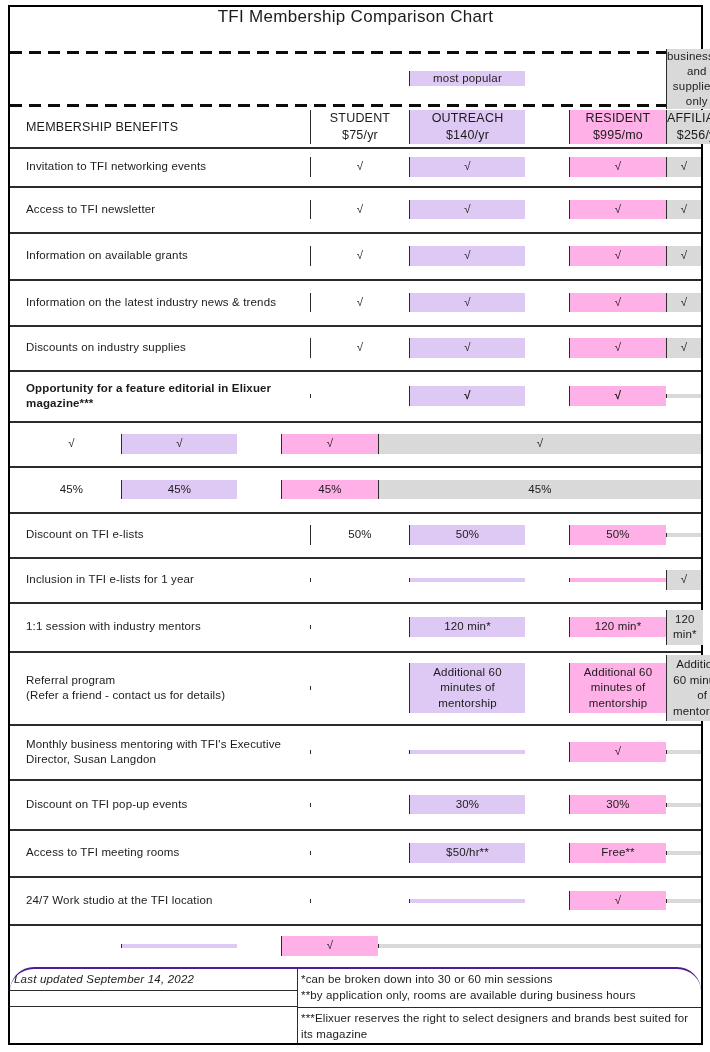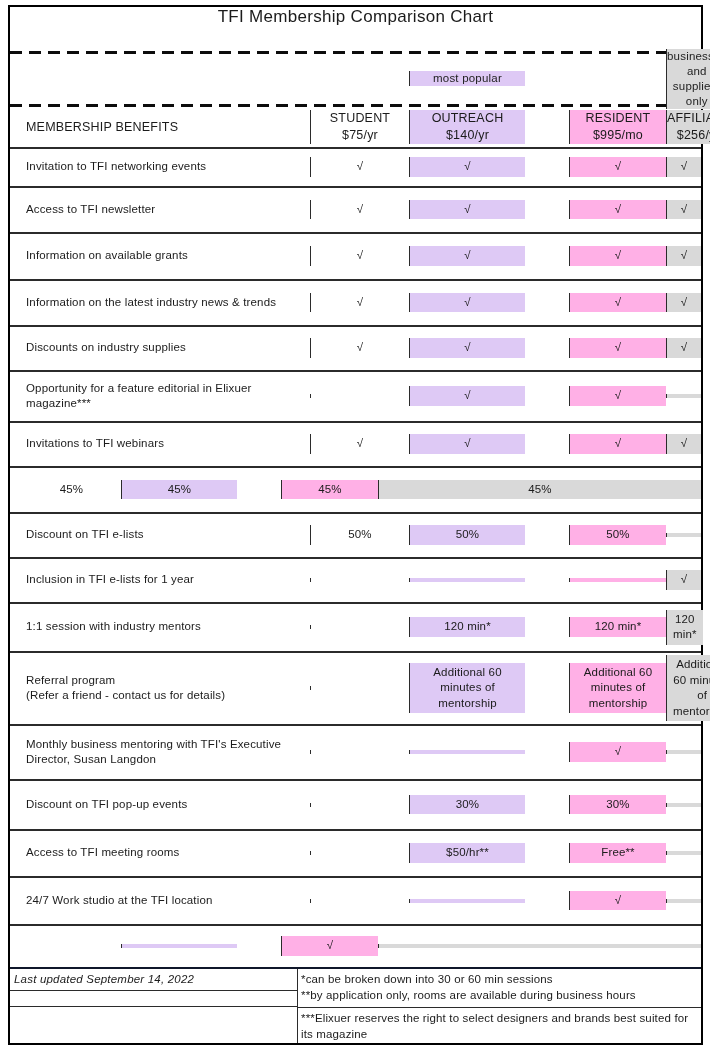--- a/index.html
+++ b/index.html
@@ -62,21 +62,21 @@
     display:flex; align-items:center;
     font-size:11.5px; line-height:1.35; letter-spacing:0.15px;
     padding:2px 2px 2px 4px; white-space:pre-line;
   }
   .val {
     display:flex; align-items:center; justify-content:center;
     text-align:center; font-size:11.5px; line-height:1.35;
     letter-spacing:0.15px; padding:2px 6px; white-space:normal;
   }
   
-  .footer { border-top:2px solid #0f172a; flex:1 1 auto; display:flex; }
+  .footer { border-top:2px solid #4c1d95; flex:1 1 auto; display:flex;border-radius:24px; }
   .f-left { width:288px; flex:0 0 288px; display:flex; flex-direction:column; border-right:1px solid #2b2b2b; }
   .last-updated {
     height:22px; flex:0 0 22px; border-bottom:1px solid #2b2b2b;
     font-style:italic; font-size:11.5px; letter-spacing:0.2px;
     display:flex; align-items:center; padding-left:4px;
   }
   .f-empty-1 { height:16px; flex:0 0 16px; border-bottom:1px solid #2b2b2b; }
   .f-empty-2 { flex:1 1 auto; }
   .f-right { flex:1 1 auto; display:flex; flex-direction:column; }
   .fn-block-1 {
@@ -163,30 +163,29 @@
   </div>
 
   <div class="row benefit-row" style="min-height: 45px;">
     <div class="cell c-benefit bname">Discounts on industry supplies</div>
     <div class="cell c-student val">√</div>
     <div class="cell c-outreach val">√</div>
     <div class="cell c-resident val">√</div>
     <div class="cell c-affiliate val">√</div>
   </div>
 
-  <div class="row benefit-row" style="min-height: 51px;">
+  <div class="row benefit-row" style="min-height: 51px; font-weight: bold;">
     <div class="cell c-benefit bname">Opportunity for a feature editorial in Elixuer magazine***</div>
     <div class="cell c-student val"></div>
     <div class="cell c-outreach val">√</div>
     <div class="cell c-resident val">√</div>
     <div class="cell c-affiliate val"></div>
   </div>
 
   <div class="row benefit-row" style="min-height: 45px;">
-    <div class="cell c-benefit bname">Invitations to TFI webinars</div>
     <div class="cell c-student val">√</div>
     <div class="cell c-outreach val">√</div>
     <div class="cell c-resident val">√</div>
     <div class="cell c-affiliate val">√</div>
   </div>
 
   <div class="row benefit-row" style="min-height: 46px;">
     <div class="cell c-student val">45%</div>
     <div class="cell c-outreach val">45%</div>
     <div class="cell c-resident val">45%</div>

